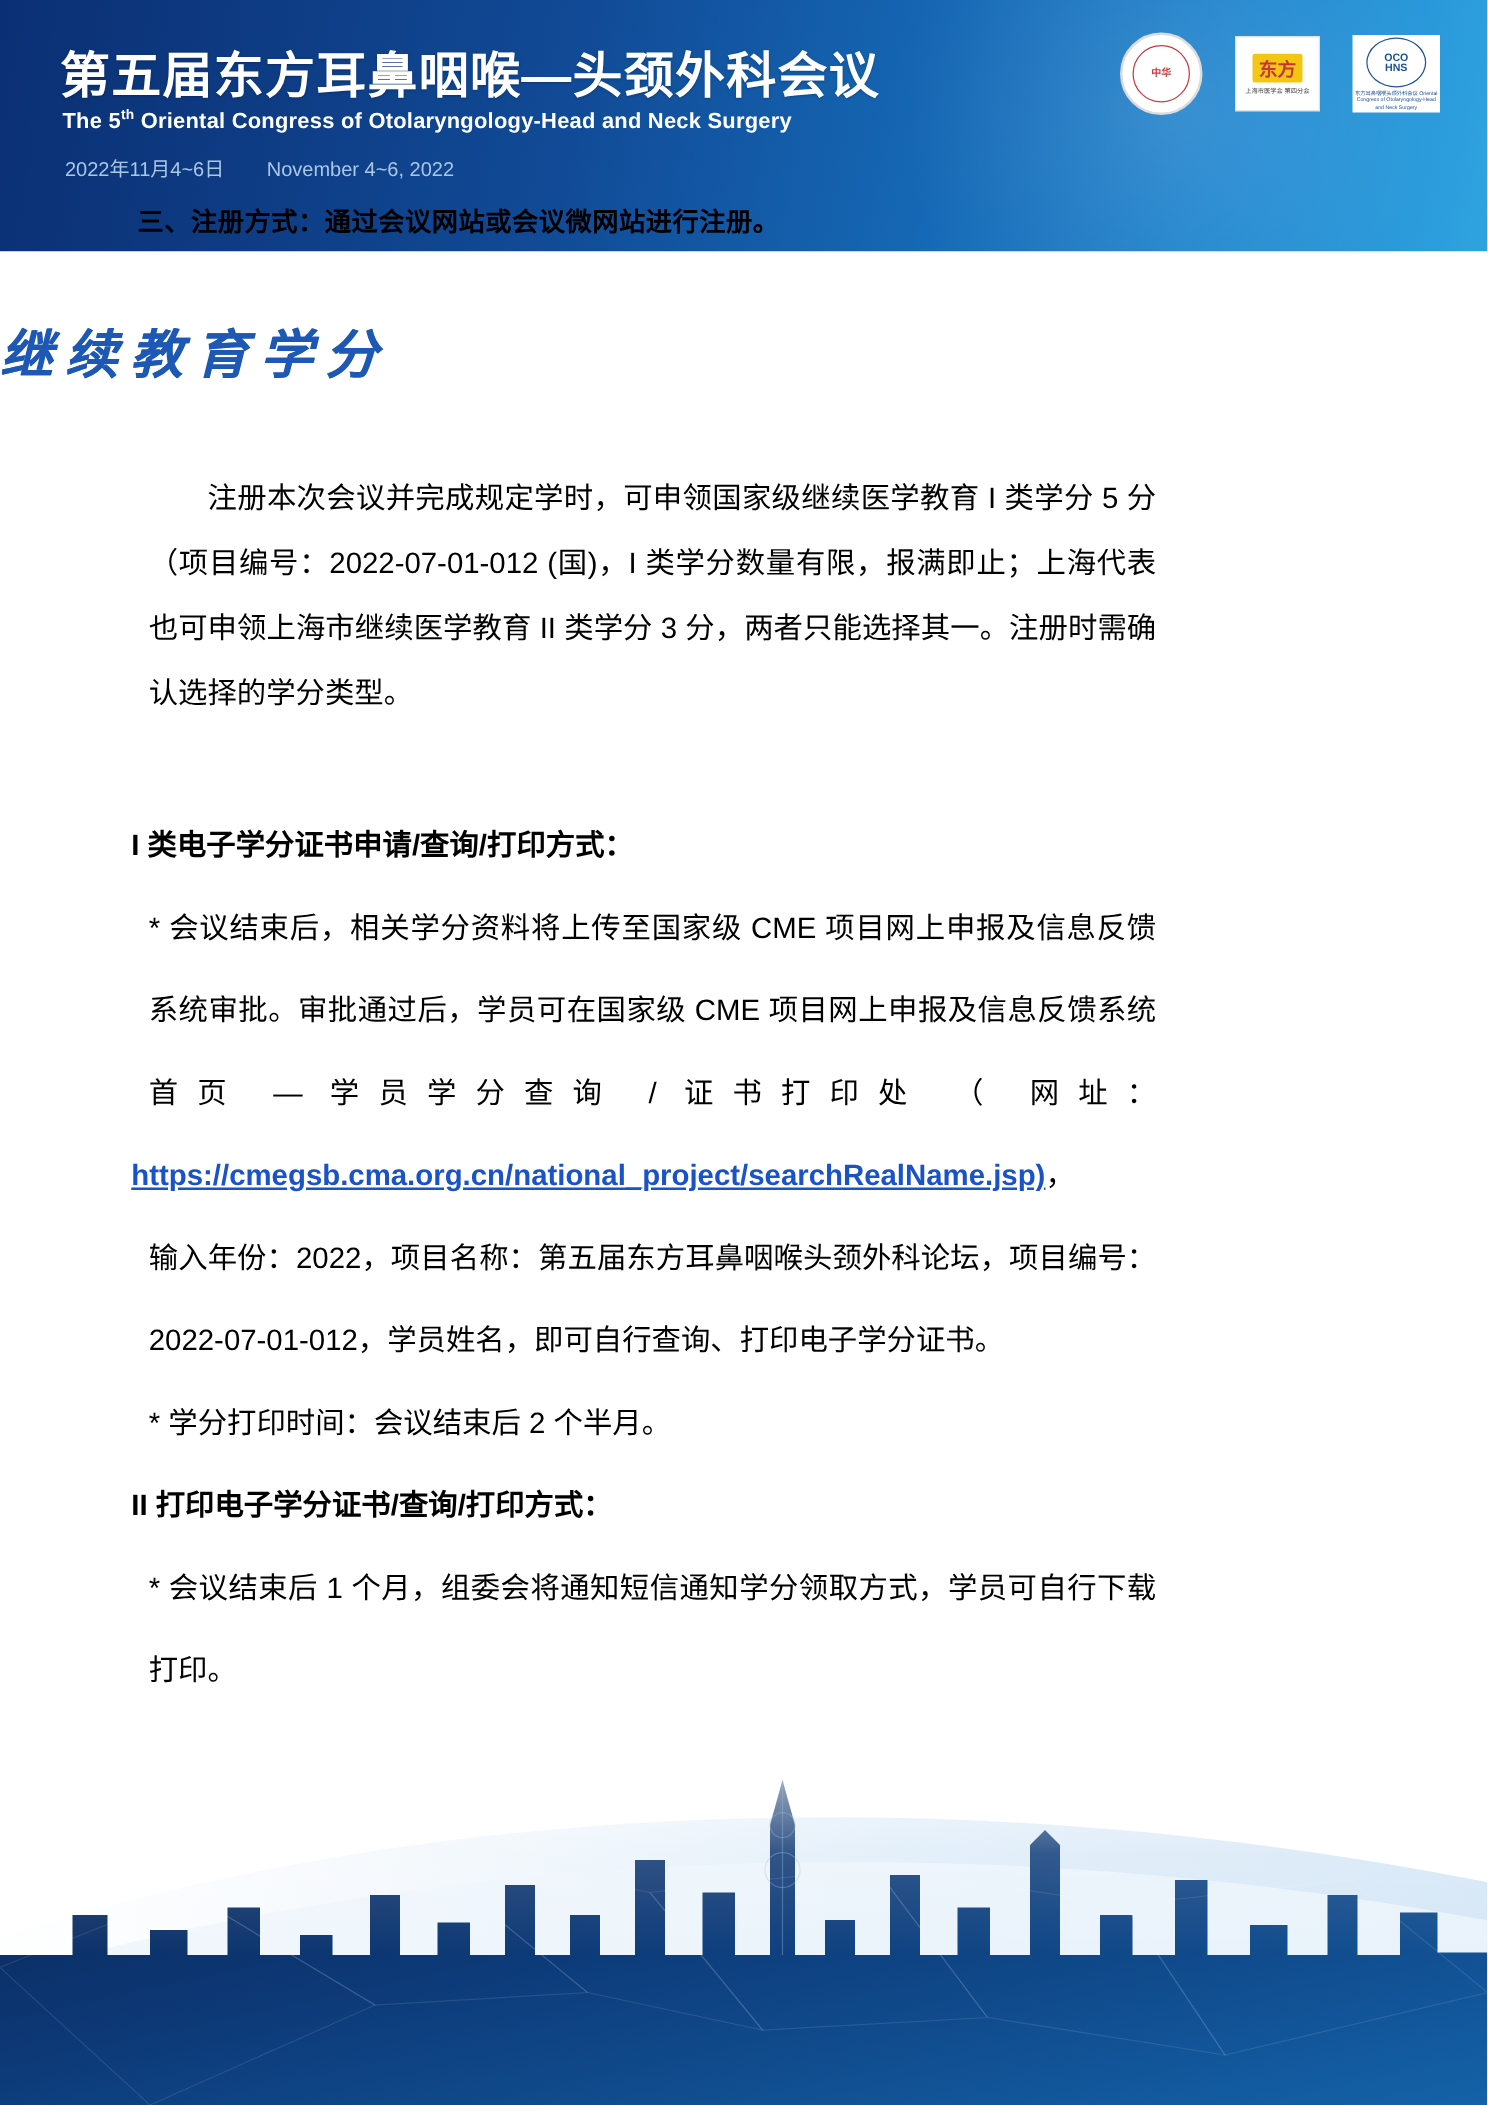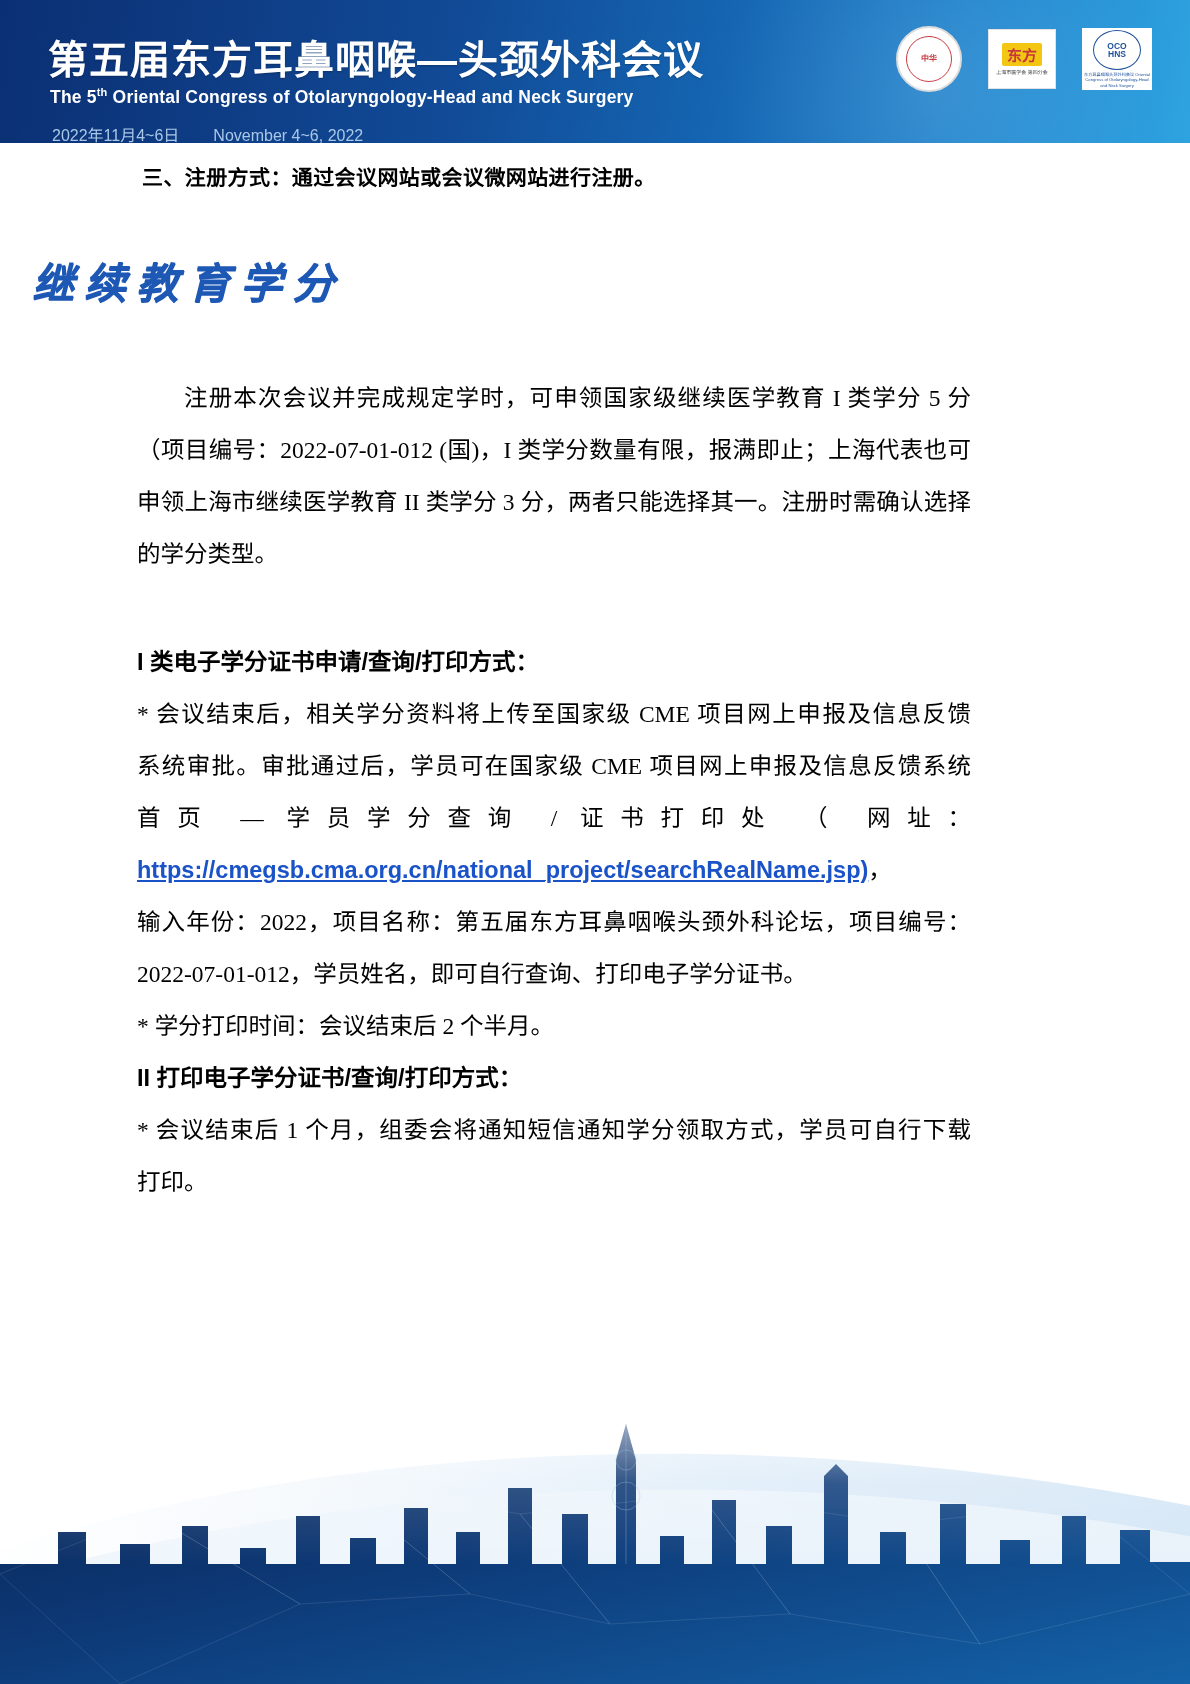--- a/index.html
+++ b/index.html
@@ -14,21 +14,21 @@
     overflow: hidden;
     font-family: "Liberation Sans", "DejaVu Sans", sans-serif;
     color: #000;
   }
 
   
   .banner {
     position: absolute;
     top: 0; left: 0;
     width: 1190px;
-    height: 143px;
+    height: 201px;
     background: linear-gradient(100deg, #0b2f73 0%, #114a96 38%, #1567b4 62%, #1f86cf 82%, #2fa3e0 100%);
     overflow: hidden;
   }
   .banner::after {
     content: "";
     position: absolute;
     right: -60px; top: -40px;
     width: 520px; height: 260px;
     background: radial-gradient(circle at 40% 50%, rgba(255,255,255,0.12), rgba(255,255,255,0) 65%);
     pointer-events: none;
@@ -112,21 +112,20 @@
     display: flex; align-items: center; justify-content: center; flex-direction: column;
     line-height: 1.05;
   }
   .logo-oco .cap { font-size: 4.2px; color: #1a4f9c; margin-top: 2px; text-align: center; line-height: 1.2; }
 
   
   .doc {
     position: absolute;
     left: 0; top: 155px;
     width: 1044px;
-    padding-left: 32px;
   }
   .line-heading {
     margin: 0;
     padding: 6px 0 0 110px;
     font-size: 21px;
     font-weight: bold;
     color: #000;
     letter-spacing: 0.4px;
   }
   .calligraphy {
@@ -134,28 +133,27 @@
     text-align: left;
     font-family: "DejaVu Serif", "Liberation Serif", serif;
     font-style: italic;
     font-weight: bold;
     font-size: 42px;
     letter-spacing: 10px;
     color: #1e58b5;
     text-shadow: 0.5px 0.5px 0 #1e58b5;
   }
   .para {
-    margin: 0;
+    margin: 14px;
     padding: 0 105px 0 105px;
     font-size: 23.5px;
     line-height: 52px;
     color: #000;
     text-align: justify;
     text-justify: inter-ideograph;
-    font-family: Liberation Serif, serif;
   }
   .para.indent { text-indent: 2em; }
   .block-1 { margin-top: 62px; }
   .sec-head {
     margin: 0;
     padding: 0 105px;
     font-size: 23.5px;
     line-height: 52px;
     font-weight: bold;
   }

